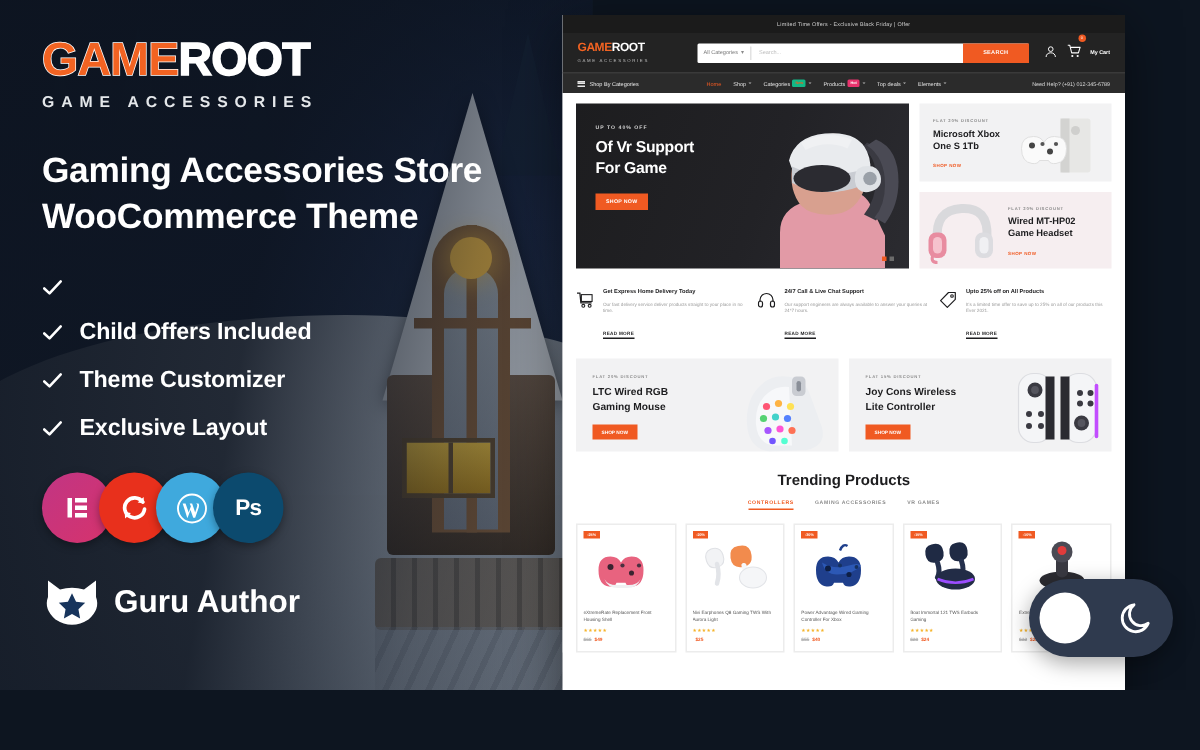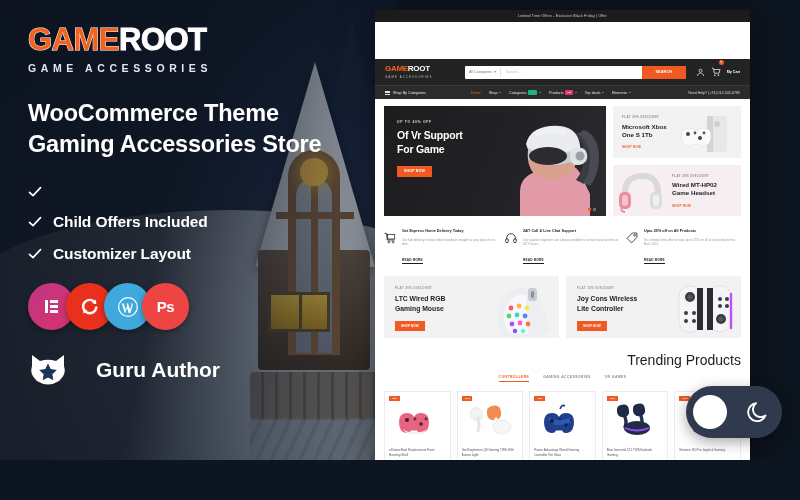--- a/index.html
+++ b/index.html
@@ -108,40 +108,40 @@
   .badges { margin-top:20px; display:flex; align-items:center; }
   .badge {
     width:47px; height:47px; border-radius:50%; display:flex;
     align-items:center; justify-content:center; color:#fff; margin-right:-9px;
     box-shadow:0 2px 6px rgba(0,0,0,.35);
   }
   .badge.b1{ background:linear-gradient(135deg,#c13584,#d6336c); }
   .badge.b2{ background:#e8301c; }
   .badge.b3{ background:#3fa9dd; }
   .badge.b4{ background:#c07db3; }
-  .badge.b5{ background:#ef4444; }
+  .badge.b5{ background:#0c4a6e; }
   .badge-label{ font-size:15px; font-weight:bold; letter-spacing:-.5px; }
 
-  .author { margin-top:22px; display:flex; align-items:center; gap:28px; }
+  .author { margin-top:22px; display:flex; align-items:center; gap:8px; }
   .author-mark { width:40px; height:36px; position:relative; }
   .author-name { font-size:21px; color:#fff; font-weight:bold; }
 
   
   .mock {
     position:absolute; left:375px; top:10px; width:375px; height:485px;
     background:#ffffff; overflow:hidden;
     box-shadow:0 8px 34px rgba(0,0,0,.5);
   }
   .topbar {
     height:12px; background:#1b1b1b; display:flex; align-items:center; justify-content:center;
   }
   .topbar span { font-size:3.6px; color:#cfcfcf; letter-spacing:.15px; }
 
   .header-main {
-    height:26px; background:#232323; display:flex; align-items:center; padding:0 10px;margin-top:37px;
+    height:26px; background:#232323; display:flex; align-items:center; padding:0 10px;
   }
   .mk-logo { width:64px; }
   .mk-logo .l1 { font-size:8px; font-weight:bold; letter-spacing:-.3px; line-height:8px; }
   .mk-logo .l1 .o { color:#f26322; }
   .mk-logo .l1 .w { color:#ffffff; }
   .mk-logo .l2 { font-size:2.9px; letter-spacing:1.1px; color:#bdbdbd; margin-top:1.5px; }
 
   .searchbar {
     flex:1; height:13px; background:#fff; display:flex; align-items:center;
     margin:0 10px 0 16px; border-radius:1px;
@@ -228,21 +228,21 @@
   }
   .promo-wide .eyebrow { font-size:2.8px; color:#8e8e8e; letter-spacing:.5px; font-weight:bold; }
   .promo-wide .t { font-size:6.8px; line-height:1.35; color:#1d1d1f; font-weight:bold; margin-top:4px; }
   .promo-wide .btn {
     margin-top:7px; display:inline-block; background:#f05a22; color:#fff; font-size:3.2px;
     font-weight:bold; padding:3px 6px;
   }
   .mouse-img { position:absolute; right:2px; bottom:-2px; width:72px; height:58px; }
   .joy-img { position:absolute; right:4px; bottom:2px; width:64px; height:54px; }
 
-  .trending-h { text-align:right; font-size:14px; font-weight:normal; color:#1d1d1f; padding-top:2px; }
+  .trending-h { text-align:center; font-size:10px; font-weight:bold; color:#1d1d1f; padding-top:2px; }
   .tabs { display:flex; justify-content:center; gap:14px; padding:7px 0 9px; }
   .tab { font-size:3.4px; letter-spacing:.45px; color:#8a8a8a; font-weight:bold; }
   .tab.active { color:#f05a22; border-bottom:.7px solid #f05a22; padding-bottom:1.5px; }
 
   .products { display:flex; gap:6px; }
   .pcard { flex:1; border:.5px solid #ececec; background:#fff; position:relative; }
   .pc-img { height:52px; display:flex; align-items:center; justify-content:center; position:relative; }
   .sale {
     position:absolute; left:4px; top:4px; background:#f05a22; color:#fff;
     font-size:2.5px; font-weight:bold; padding:1px 2.5px;
@@ -293,22 +293,22 @@
 
       <div>
         <div class="logo-row">
           <span class="logo-game">GAME</span>
             <span class="logo-root">ROOT</span>
         </div>
         <div class="logo-sub">GAME ACCESSORIES</div>
       </div>
 
       <div class="headline">
+        <div>Gaming Accessories Store</div>
         <div>WooCommerce Theme</div>
-        <div>Gaming Accessories Store</div>
       </div>
 
       <div class="features">
         <div class="feat">
           <span class="check">
               <svg width="14" height="14" viewBox="0 0 14 14">
                 <path d="M1.5 7.3 L5 10.6 L12.5 2.6" stroke="#ffffff" stroke-width="1.7" fill="none" stroke-linecap="round" stroke-linejoin="round"></path>
               </svg>
             </span>
         </div>
@@ -319,21 +319,29 @@
               </svg>
             </span>
           <span>Child Offers Included</span>
         </div>
         <div class="feat">
           <span class="check">
               <svg width="14" height="14" viewBox="0 0 14 14">
                 <path d="M1.5 7.3 L5 10.6 L12.5 2.6" stroke="#ffffff" stroke-width="1.7" fill="none" stroke-linecap="round" stroke-linejoin="round"></path>
               </svg>
             </span>
-          <span>Customizer Layout</span>
+          <span>Theme Customizer</span>
+        </div>
+        <div class="feat">
+          <span class="check">
+              <svg width="14" height="14" viewBox="0 0 14 14">
+                <path d="M1.5 7.3 L5 10.6 L12.5 2.6" stroke="#ffffff" stroke-width="1.7" fill="none" stroke-linecap="round" stroke-linejoin="round"></path>
+              </svg>
+            </span>
+          <span>Exclusive Layout</span>
         </div>
       </div>
 
       <div class="badges">
         <div class="badge b1">
           <svg width="17" height="17" viewBox="0 0 17 17">
               <rect x="2" y="2" width="3" height="13" fill="#fff"></rect>
               <rect x="7" y="2" width="8" height="3" fill="#fff"></rect>
               <rect x="7" y="7" width="8" height="3" fill="#fff"></rect>
               <rect x="7" y="12" width="8" height="3" fill="#fff"></rect>

